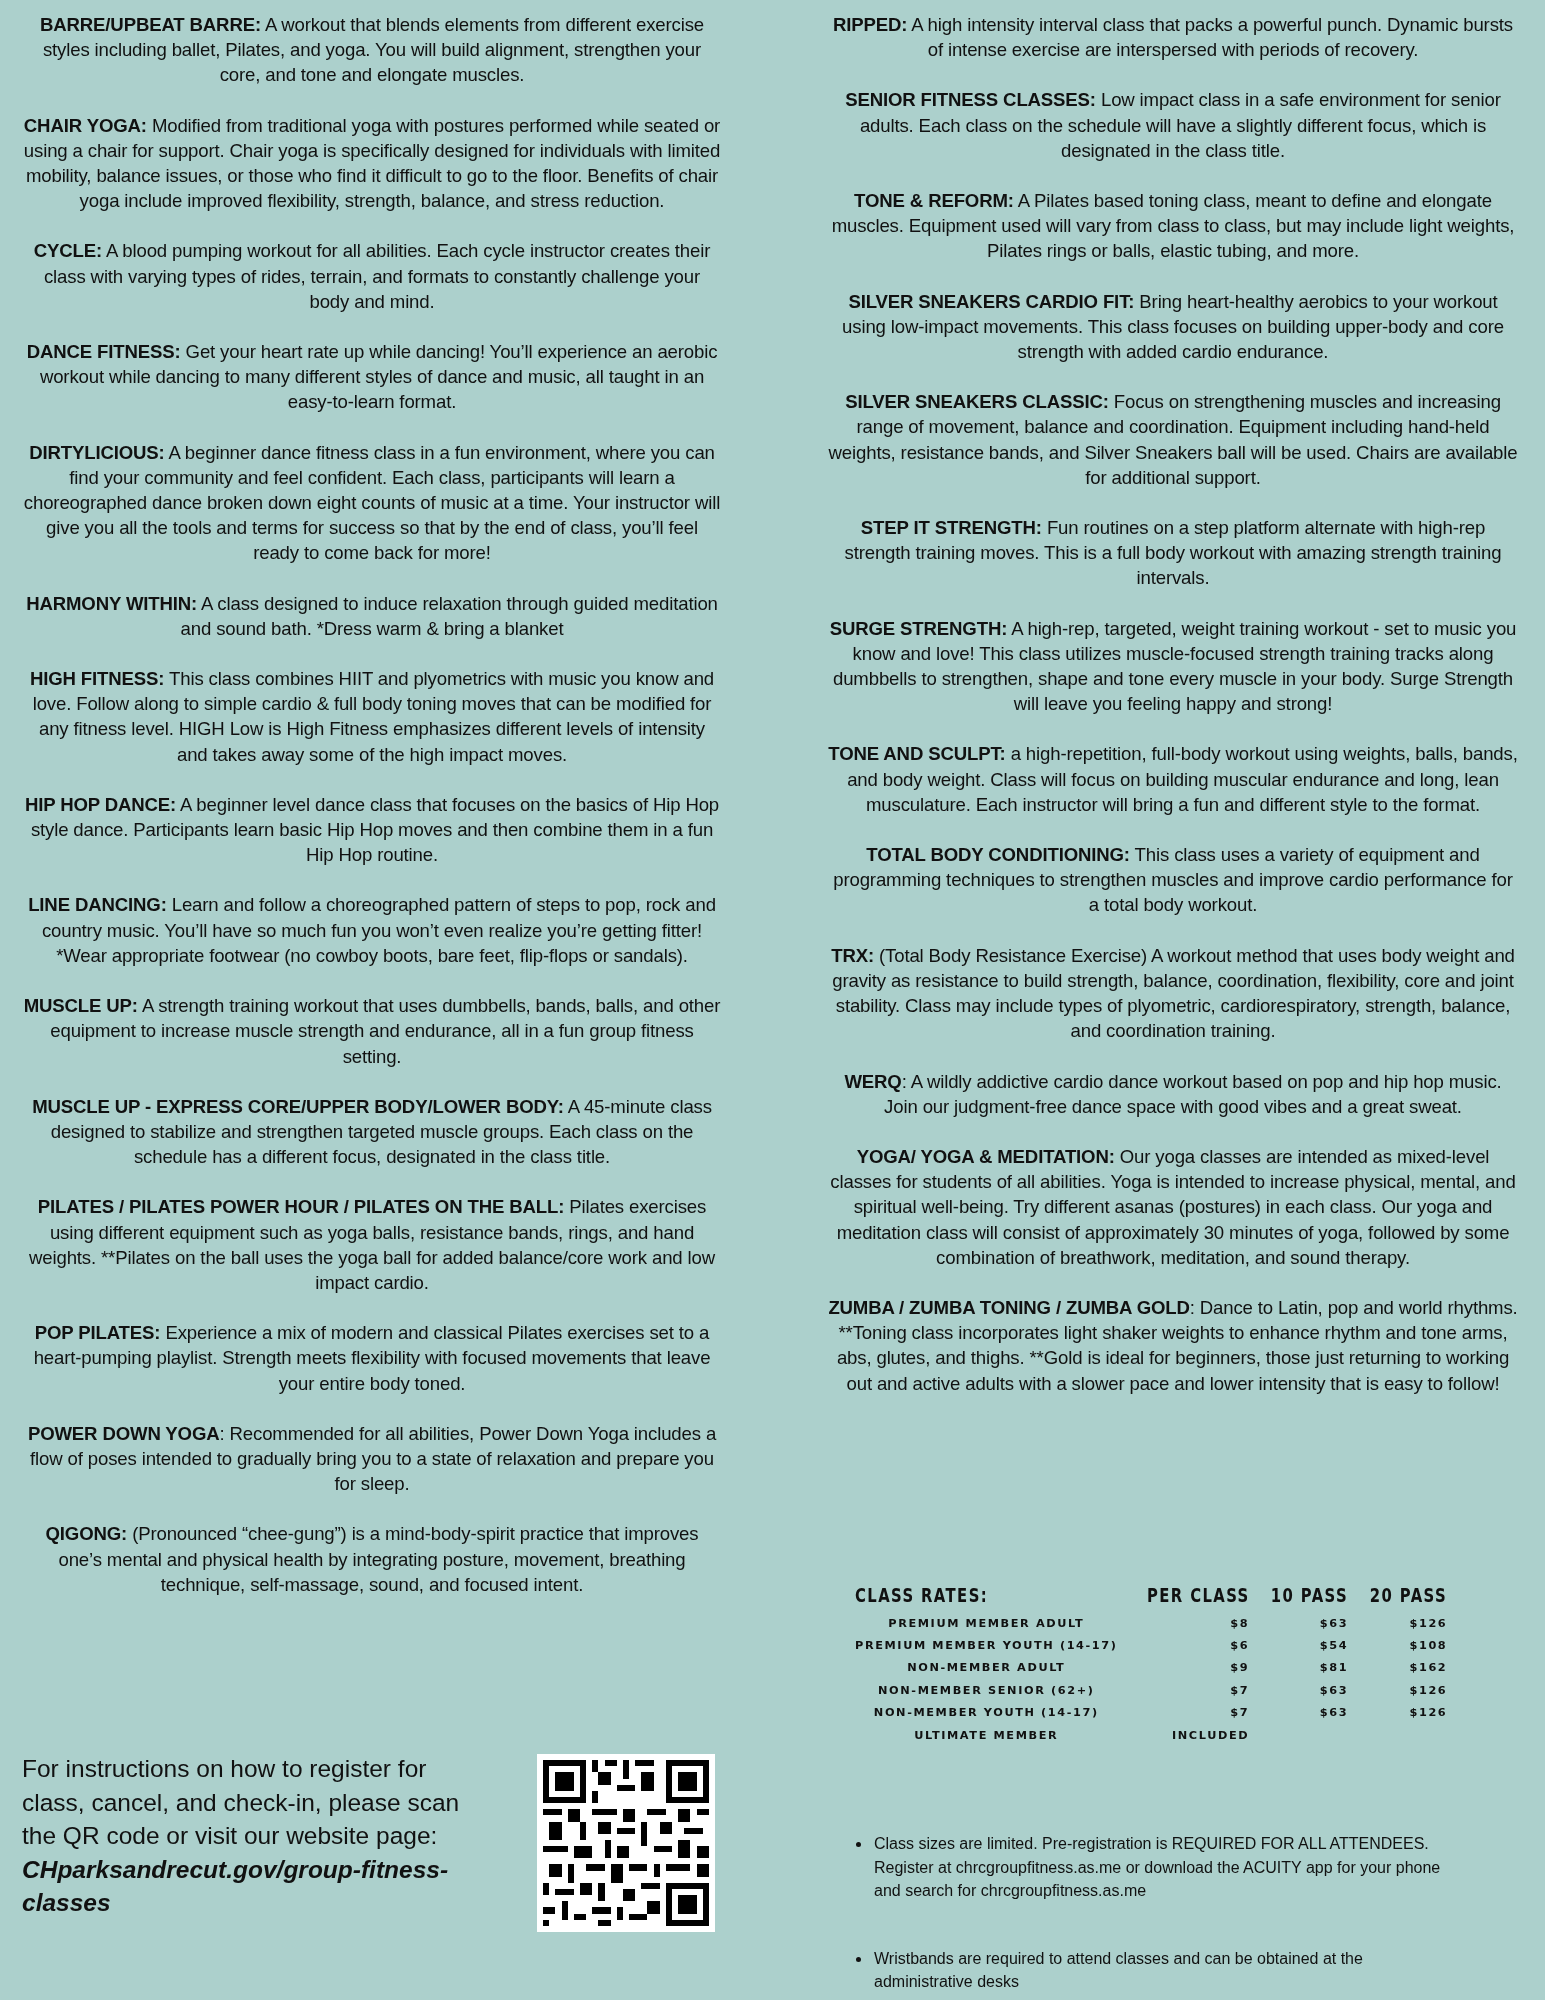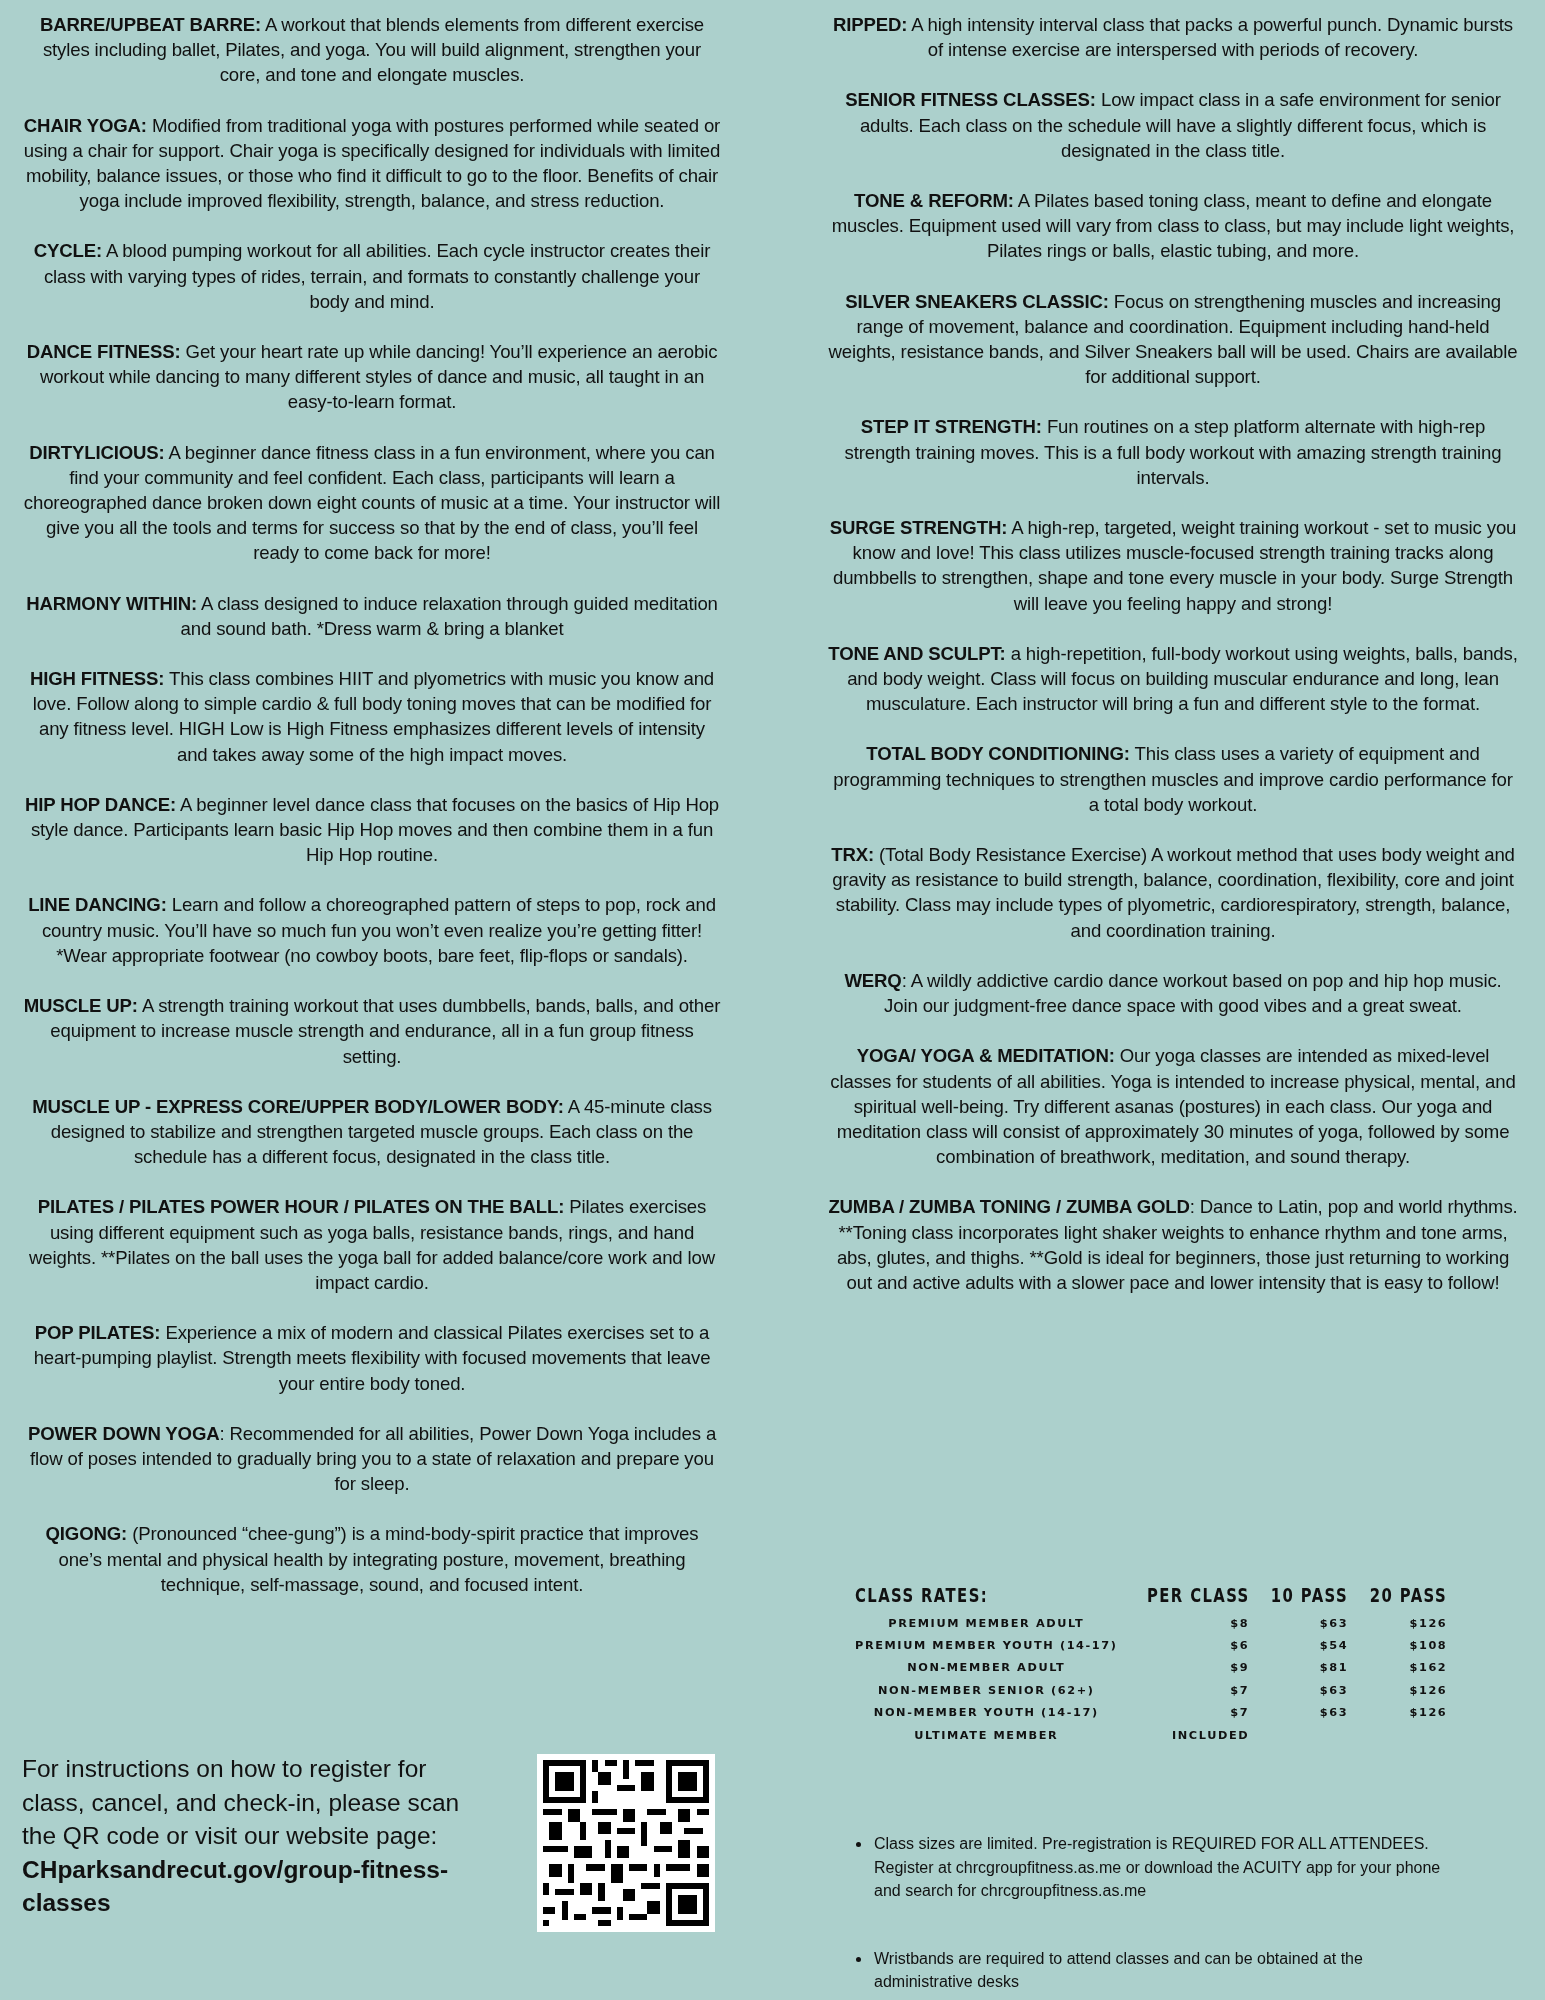--- a/index.html
+++ b/index.html
@@ -21,21 +21,21 @@
     font-size: 18.6px;
     line-height: 25.2px;
     margin: 0 0 25px 0;
     letter-spacing: -0.15px;
   }
   .entry .name { font-weight: bold; }
   .register {
     position: absolute; left: 22px; top: 1752px; width: 470px;
     font-size: 24.5px; line-height: 33.5px;
   }
-  .register .url { font-weight: bold; }
+  .register .url { font-weight: bold; font-style: italic; }
   .qr {
     position: absolute; left: 537px; top: 1754px;
     width: 178px; height: 178px;
     background: #fff;
   }
   .qr svg { display: block; }
   .rates {
     position: absolute; left: 855px; top: 1584px; width: 560px;
   }
   .rates table { border-collapse: collapse; }
@@ -87,20 +87,21 @@
   <p class="entry"><span class="name">PILATES / PILATES POWER HOUR / PILATES ON THE BALL:</span><span> Pilates exercises using different equipment such as yoga balls, resistance bands, rings, and hand weights. **Pilates on the ball uses the yoga ball for added balance/core work and low impact cardio.</span></p>
   <p class="entry"><span class="name">POP PILATES:</span><span> Experience a mix of modern and classical Pilates exercises set to a heart-pumping playlist. Strength meets flexibility with focused movements that leave your entire body toned.</span></p>
   <p class="entry"><span class="name">POWER DOWN YOGA</span><span>: Recommended for all abilities, Power Down Yoga includes a flow of poses intended to gradually bring you to a state of relaxation and prepare you for sleep.</span></p>
   <p class="entry"><span class="name">QIGONG:</span><span> (Pronounced “chee-gung”) is a mind-body-spirit practice that improves one’s mental and physical health by integrating posture, movement, breathing technique, self-massage, sound, and focused intent.</span></p>
 </div>
 
 <div class="col col-right">
   <p class="entry"><span class="name">RIPPED:</span><span> A high intensity interval class that packs a powerful punch. Dynamic bursts of intense exercise are interspersed with periods of recovery.</span></p>
   <p class="entry"><span class="name">SENIOR FITNESS CLASSES:</span><span> Low impact class  in a safe environment for senior adults. Each class on the schedule will have a slightly different focus, which is designated in the class title.</span></p>
   <p class="entry"><span class="name">TONE &amp; REFORM:</span><span> A Pilates based toning class, meant to define and elongate muscles. Equipment used will vary from class to class, but may include light weights, Pilates rings or balls, elastic tubing, and more.</span></p>
+  <p class="entry"><span class="name">SILVER SNEAKERS CARDIO FIT:</span><span> Bring heart-healthy aerobics to your workout using low-impact movements. This class focuses on building upper-body and core strength with added cardio endurance.</span></p>
   <p class="entry"><span class="name">SILVER SNEAKERS CLASSIC:</span><span> Focus on strengthening muscles and increasing range of movement, balance and coordination. Equipment including hand-held weights, resistance bands, and Silver Sneakers ball will be used. Chairs are available for additional support.</span></p>
   <p class="entry"><span class="name">STEP IT STRENGTH:</span><span> Fun routines on a step platform alternate with high-rep strength training moves. This is a full body workout with amazing strength training intervals.</span></p>
   <p class="entry"><span class="name">SURGE STRENGTH:</span><span> A high-rep, targeted, weight training workout - set to music you know and love! This class utilizes muscle-focused strength training tracks along dumbbells to strengthen, shape and tone every muscle in your body. Surge Strength will leave you feeling happy and strong!</span></p>
   <p class="entry"><span class="name">TONE AND SCULPT:</span><span> a high-repetition, full-body workout using weights, balls, bands, and body weight. Class will focus on building muscular endurance and long, lean musculature. Each instructor will bring a fun and different style to the format.</span></p>
   <p class="entry"><span class="name">TOTAL BODY CONDITIONING:</span><span> This class uses a variety of equipment and programming techniques to strengthen muscles and improve cardio performance for a total body workout.</span></p>
   <p class="entry"><span class="name">TRX:</span><span> (Total Body Resistance Exercise) A workout method that uses body weight and gravity as resistance to build strength, balance, coordination, flexibility, core and joint stability. Class may include types of plyometric, cardiorespiratory, strength, balance, and coordination training.</span></p>
   <p class="entry"><span class="name">WERQ</span><span>: A wildly addictive cardio dance workout based on pop and hip hop music. Join our judgment-free dance space with good vibes and a great sweat.</span></p>
   <p class="entry"><span class="name">YOGA/ YOGA &amp; MEDITATION:</span><span> Our yoga classes are intended as mixed-level classes for students of all abilities. Yoga is intended to increase physical, mental, and spiritual well-being. Try different asanas (postures) in each class. Our yoga and meditation class will consist of approximately 30 minutes of yoga, followed by some combination of breathwork, meditation, and sound therapy.</span></p>
   <p class="entry"><span class="name">ZUMBA / ZUMBA TONING / ZUMBA GOLD</span><span>: Dance to Latin, pop and world rhythms. **Toning class incorporates light shaker weights to enhance rhythm and tone arms, abs, glutes, and thighs. **Gold is ideal for beginners, those just returning to working out and active adults with a slower pace and lower intensity that is easy to follow!</span></p>
 </div>

